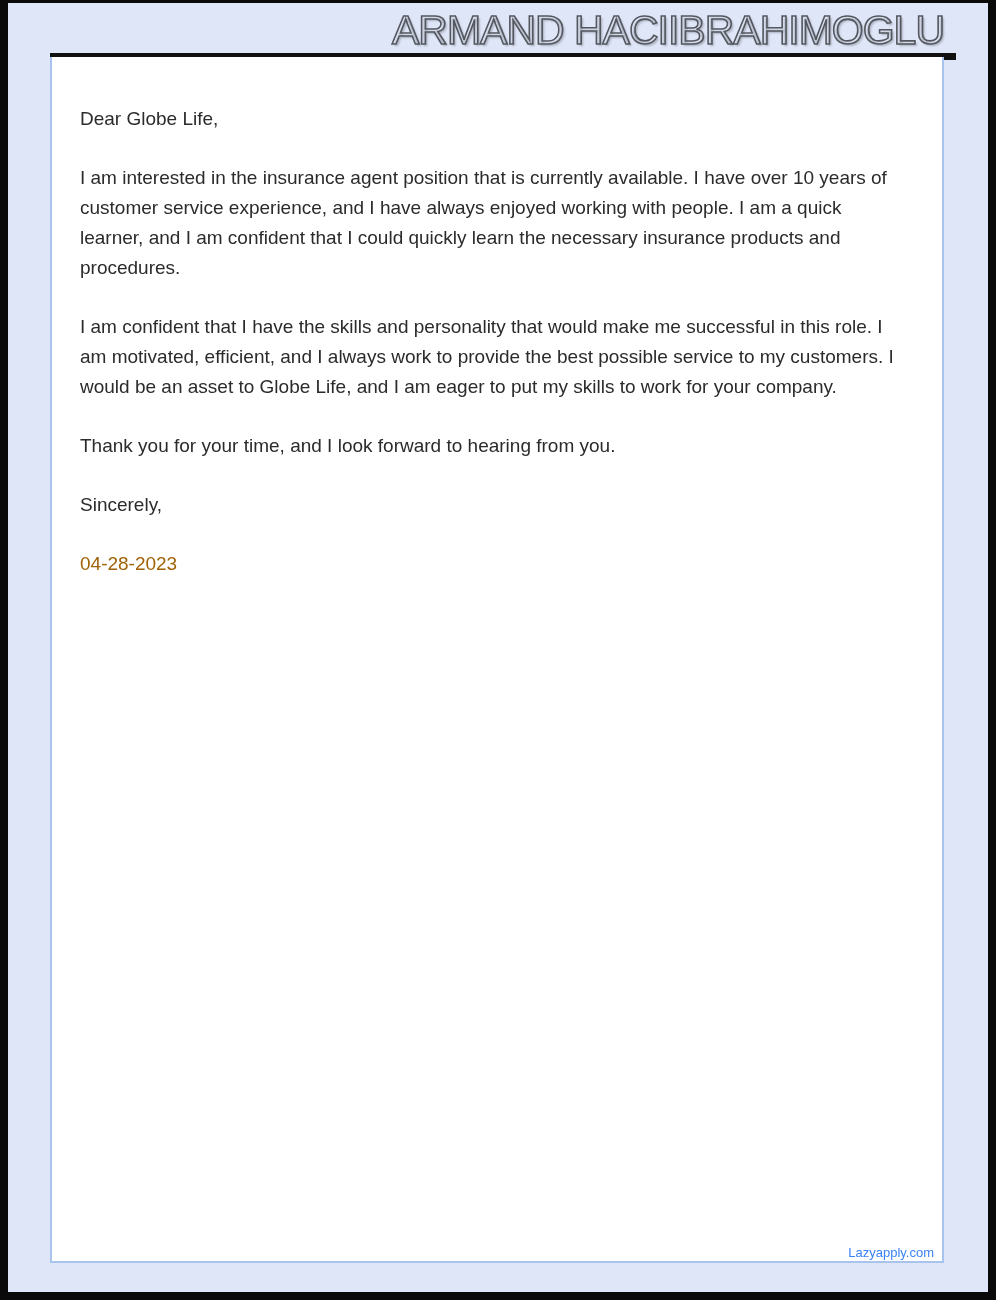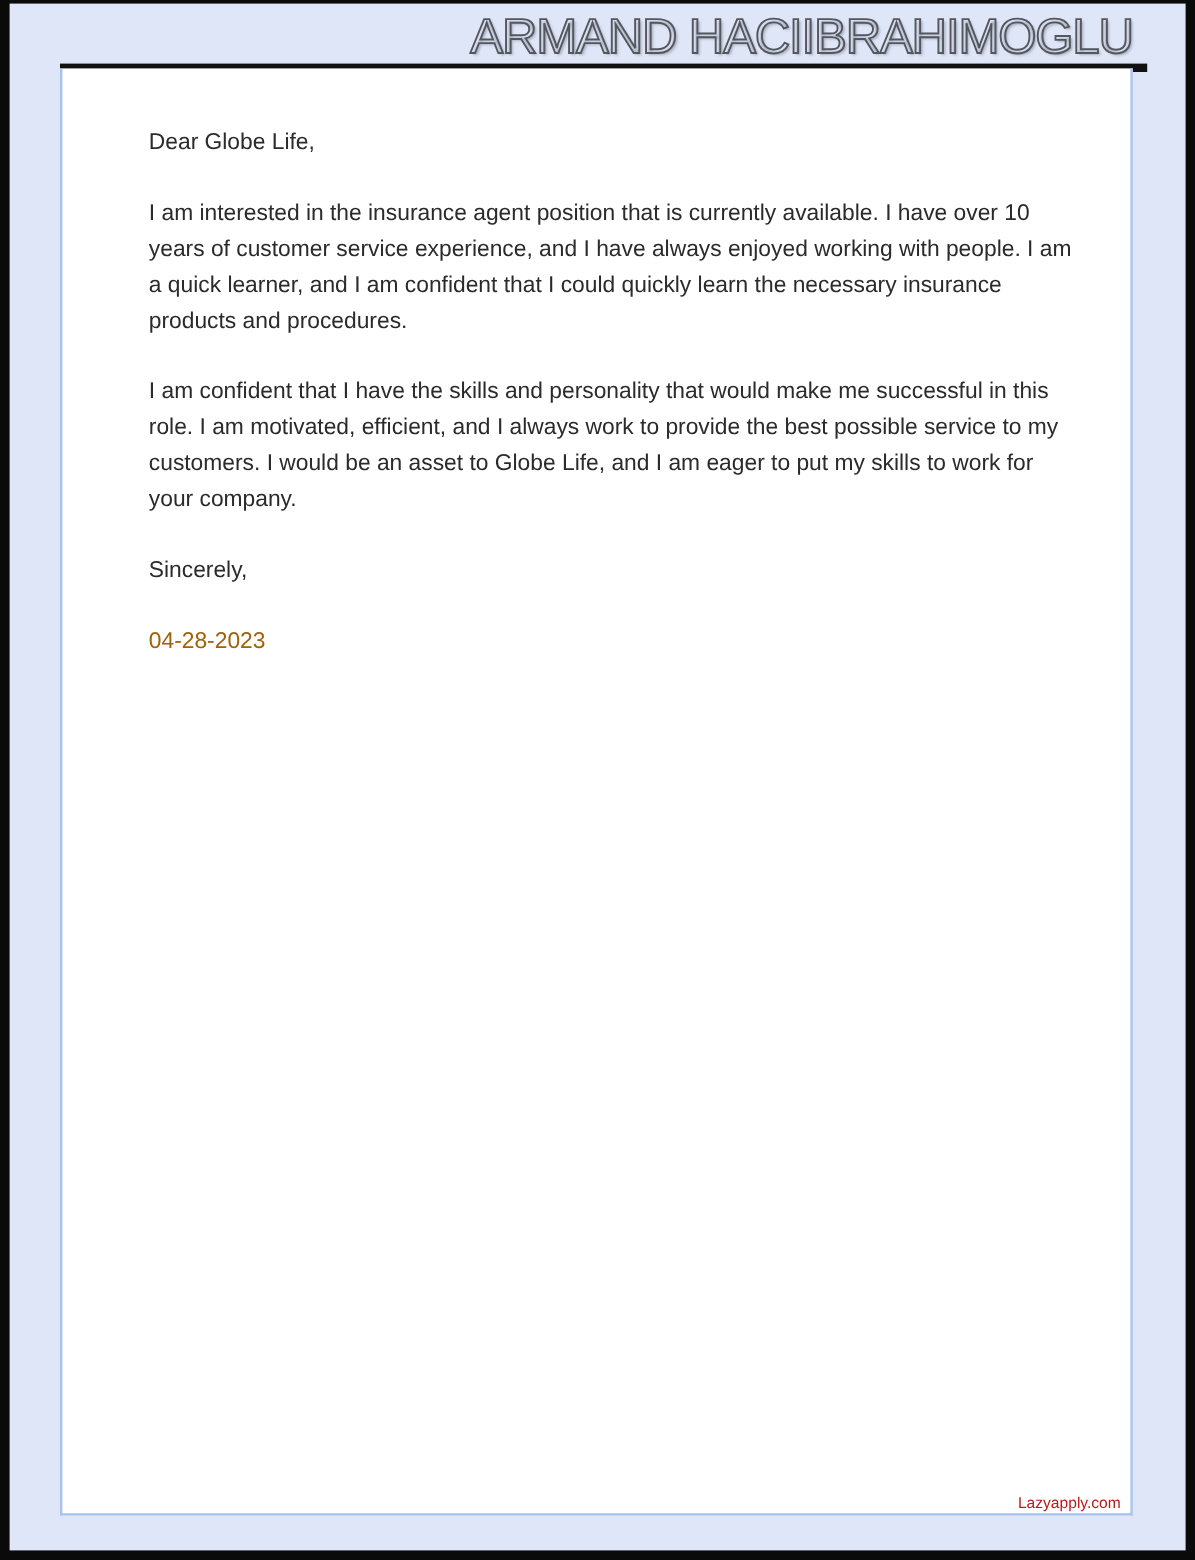--- a/index.html
+++ b/index.html
@@ -40,40 +40,39 @@
     position: absolute;
     top: 54px;
     left: 42px;
     right: 44px;
     bottom: 29px;
     background: #ffffff;
     border: 2px solid #a9c3ef;
     border-top: none;
   }
   .content {
-    padding: 47px 48px 0 52px;
+    padding: 47px 48px 0 28px;
     font-size: 19px;
     line-height: 30px;
     color: #2b2b2b;
-    margin-left: 20px;
   }
   .content p { margin-bottom: 29px; }
   .date-link {
     display: inline-block;
     margin-top: -19px; 
     color: #a16207;
     text-decoration: none;
     cursor: pointer;
   }
   .brand {
     position: absolute;
     right: 8px;
     bottom: 1px;
     font-size: 13px;
-    color: #b91c1c;
+    color: #3b82f6;
   }
 </style>
 </head>
 <body>
 
 <div class="canvas">
 
   <div class="header-name">ARMAND HACIIBRAHIMOGLU</div>
 
   <div class="header-divider"></div>
@@ -81,20 +80,21 @@
   <div class="page">
     <div class="content">
 
       <p>Dear Globe Life,</p>
 
       <p>I am interested in the insurance agent position that is currently available. I have over 10 years of customer service experience, and I have always enjoyed working with people. I am a quick learner, and I am confident that I could quickly learn the necessary insurance products and procedures.</p>
 
 
       <p>I am confident that I have the skills and personality that would make me successful in this role. I am motivated, efficient, and I always work to provide the best possible service to my customers. I would be an asset to Globe Life, and I am eager to put my skills to work for your company.</p>
 
+      <p>Thank you for your time, and I look forward to hearing from you.</p>
 
       <p>Sincerely,</p>
 
 
       <a class="date-link">04-28-2023</a>
 
     </div>
 
     <div class="brand">Lazyapply.com</div>
   </div>

